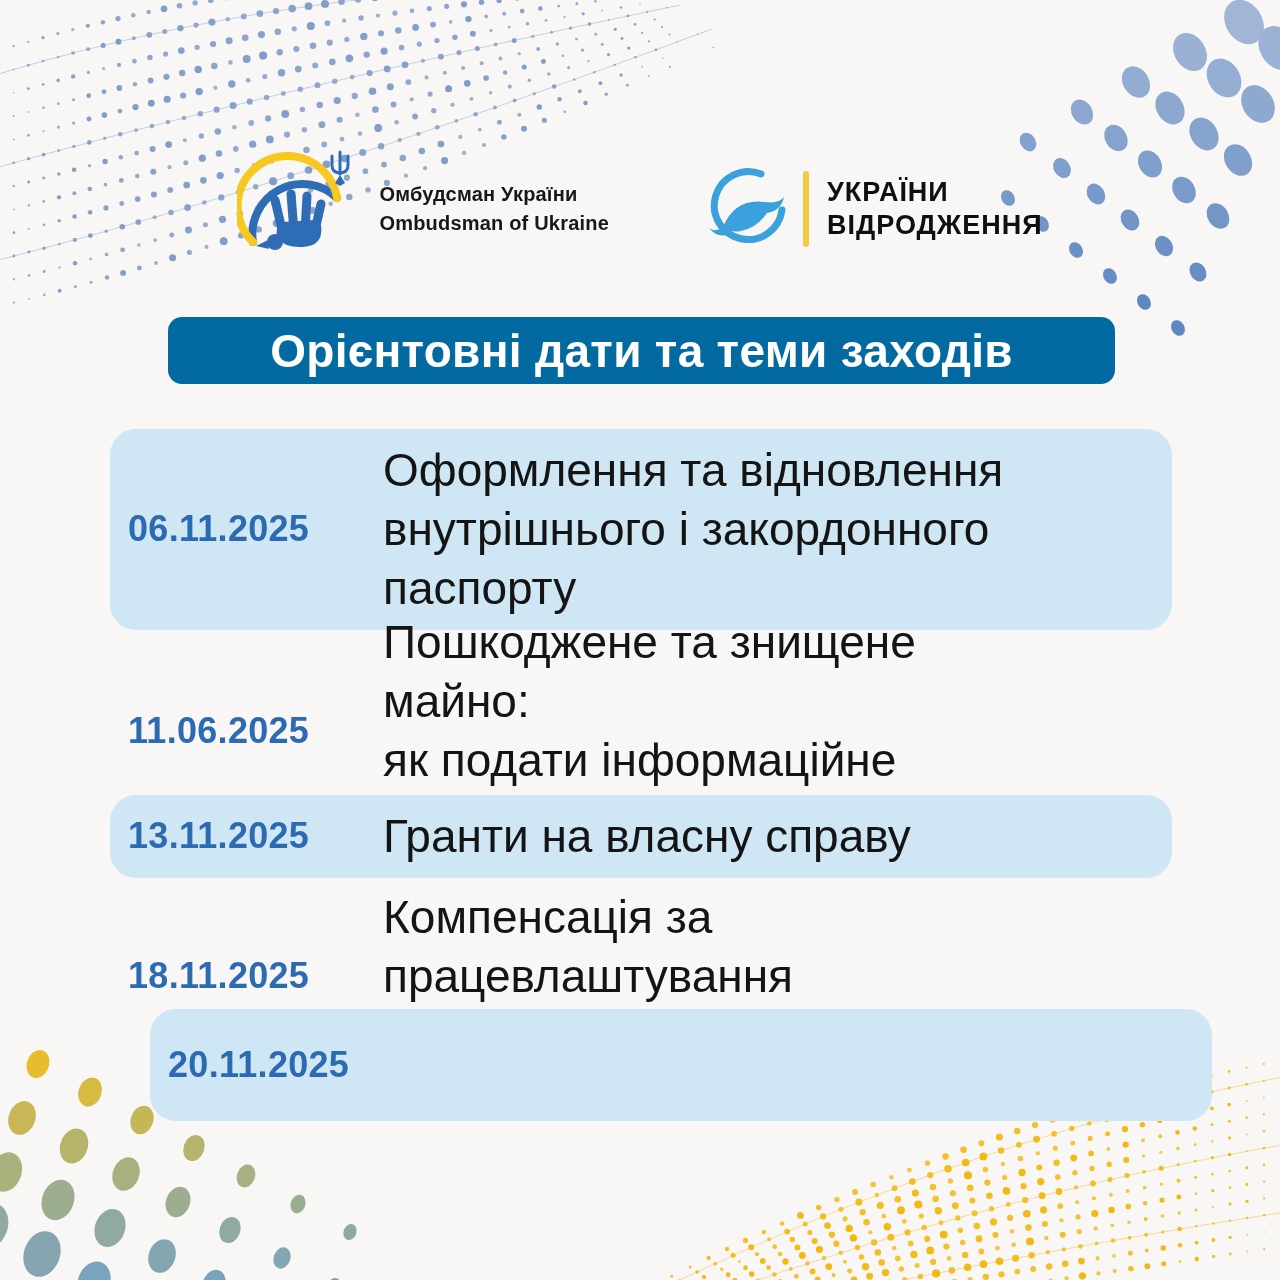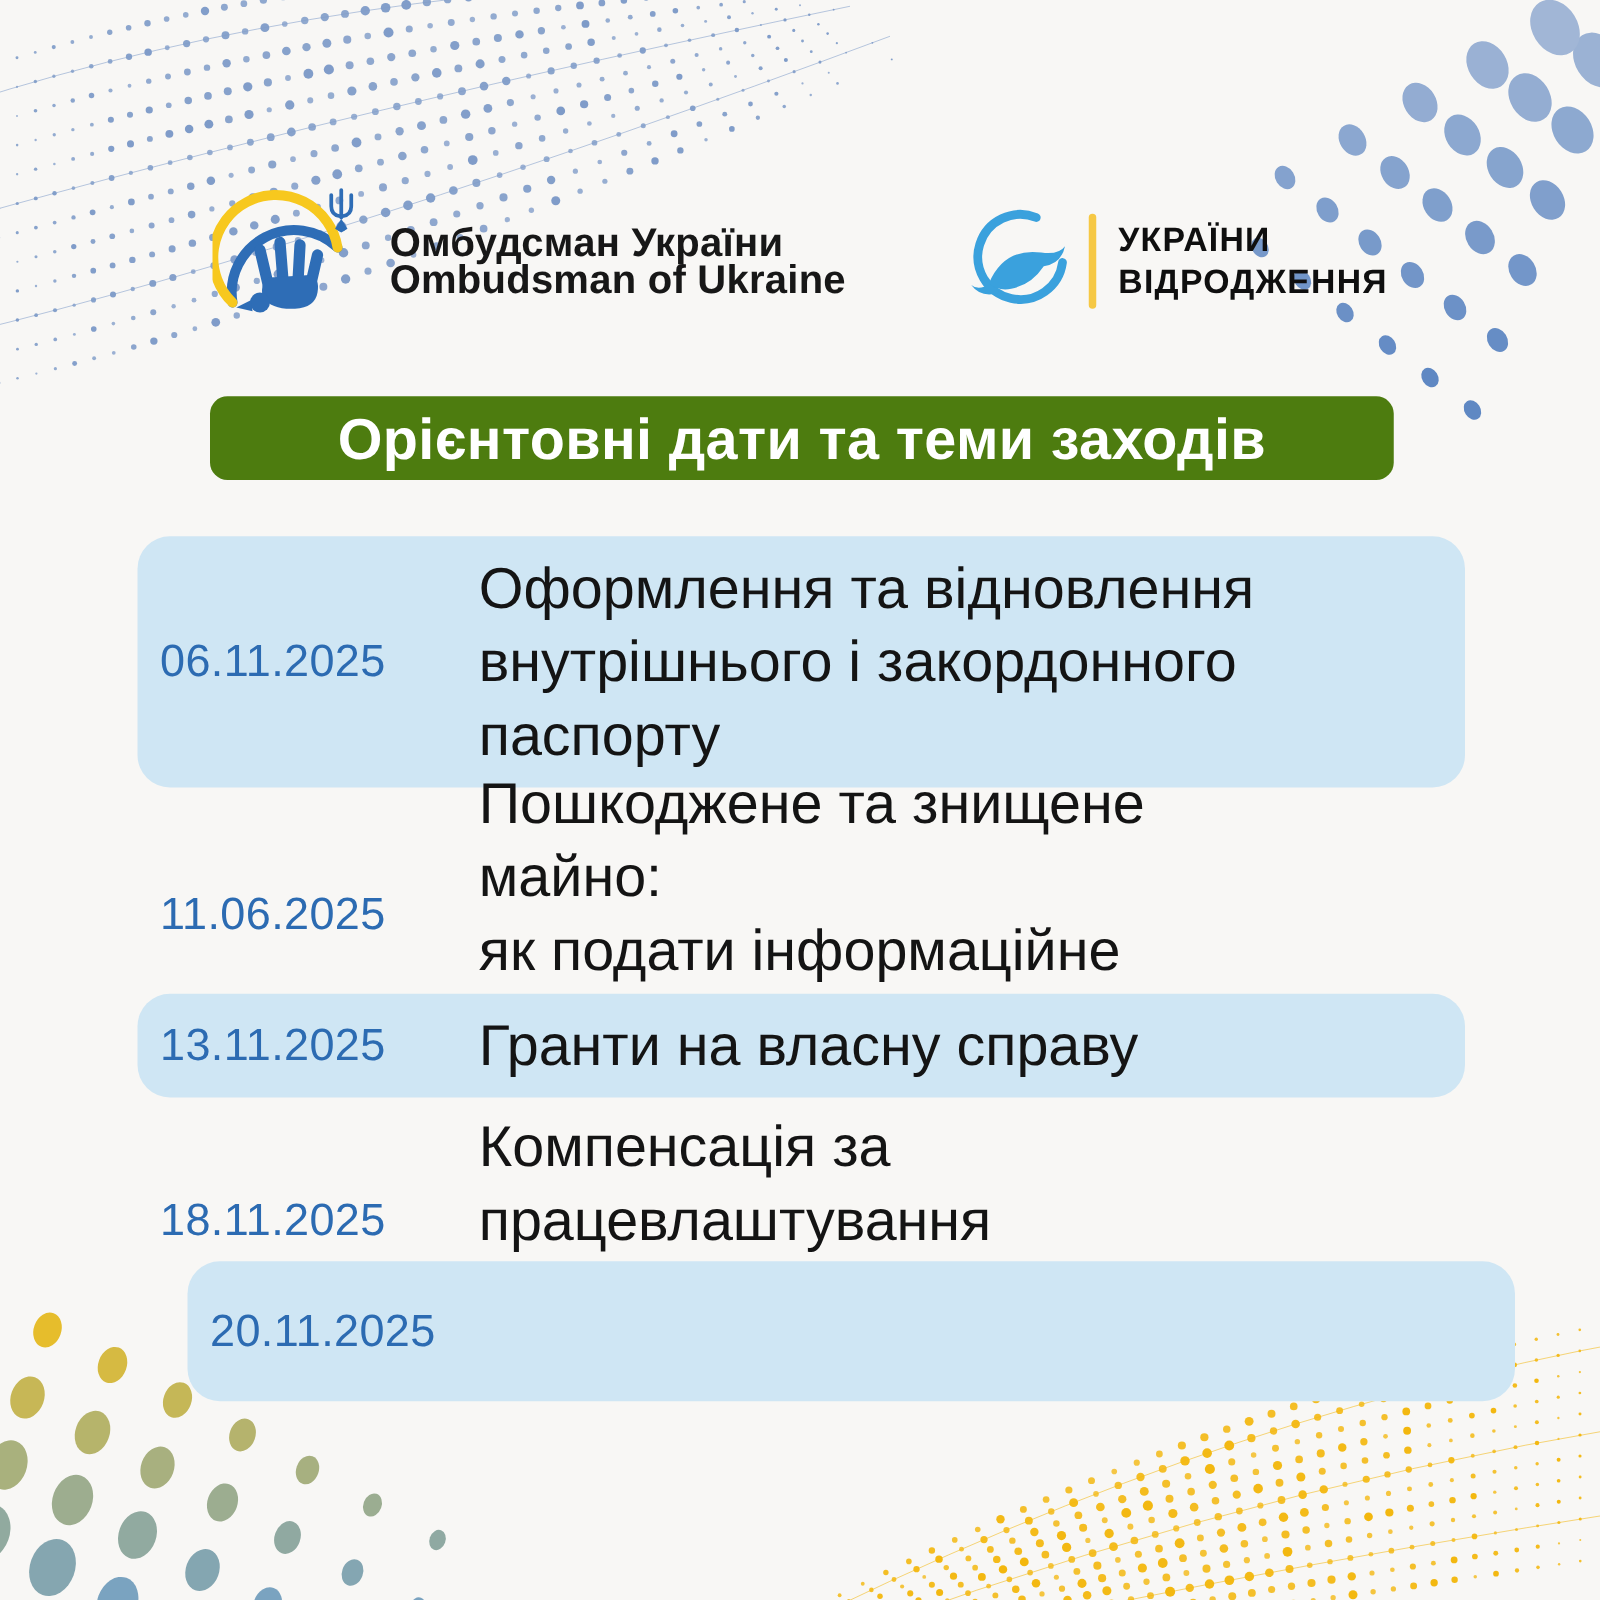--- a/index.html
+++ b/index.html
@@ -5,38 +5,38 @@
   html,body{margin:0;padding:0;background:#e9e9e9;}
   .canvas{
     position:relative;width:1280px;height:1280px;overflow:hidden;
     background:#f8f7f5;
     font-family:"Liberation Sans", sans-serif;
   }
   .decor{position:absolute;left:0;top:0;width:1280px;height:1280px;pointer-events:none;}
   
   .header{position:absolute;top:148px;left:0;width:1280px;display:flex;justify-content:center;align-items:center;gap:92px;}
   .brand{display:flex;align-items:center;}
-  .omb-text{margin-left:12px;font-size:32px;font-weight:700;line-height:29px;color:#171717;letter-spacing:.2px;}
+  .omb-text{margin-left:12px;font-size:20px;font-weight:700;line-height:29px;color:#171717;letter-spacing:.2px;}
   .vid-bar{width:6px;height:76px;background:#f6c844;border-radius:3px;margin:0 18px 0 14px;}
   .vid-text{font-size:27px;font-weight:800;line-height:33px;color:#0f0f0f;letter-spacing:1px;}
   
   .title{
     position:absolute;left:168px;top:317px;width:947px;height:67px;
-    background:#4d7c0f;border-radius:14px;
+    background:#0369a1;border-radius:14px;
     display:flex;align-items:center;justify-content:center;
   }
   .title span{color:#ffffff;font-size:46px;font-weight:700;letter-spacing:.3px;white-space:nowrap;}
   
   .row{
     position:absolute;left:110px;width:1062px;box-sizing:border-box;
     display:flex;align-items:center;
     padding:12px 20px 12px 18px;border-radius:26px;
   }
   .row.hl{background:#cfe6f4;}
-  .date{flex:none;width:255px;font-size:36px;font-weight:400;color:#2c6bb2;letter-spacing:.3px;}
+  .date{flex:none;width:255px;font-size:36px;font-weight:700;color:#2c6bb2;letter-spacing:.3px;}
   .topic{font-size:46px;font-weight:500;color:#141414;line-height:1.28;max-width:660px;white-space:pre-line;}
   .r0{top:429px;min-height:153px;}
   .r1{top:601px;min-height:153px;}
   .r2{top:795px;min-height:62px;}
   .r3{top:876px;min-height:110px;}
   .r4{top:1009px;min-height:112px;margin-left:40px;}
 </style>
 </head>
 <body>
 

